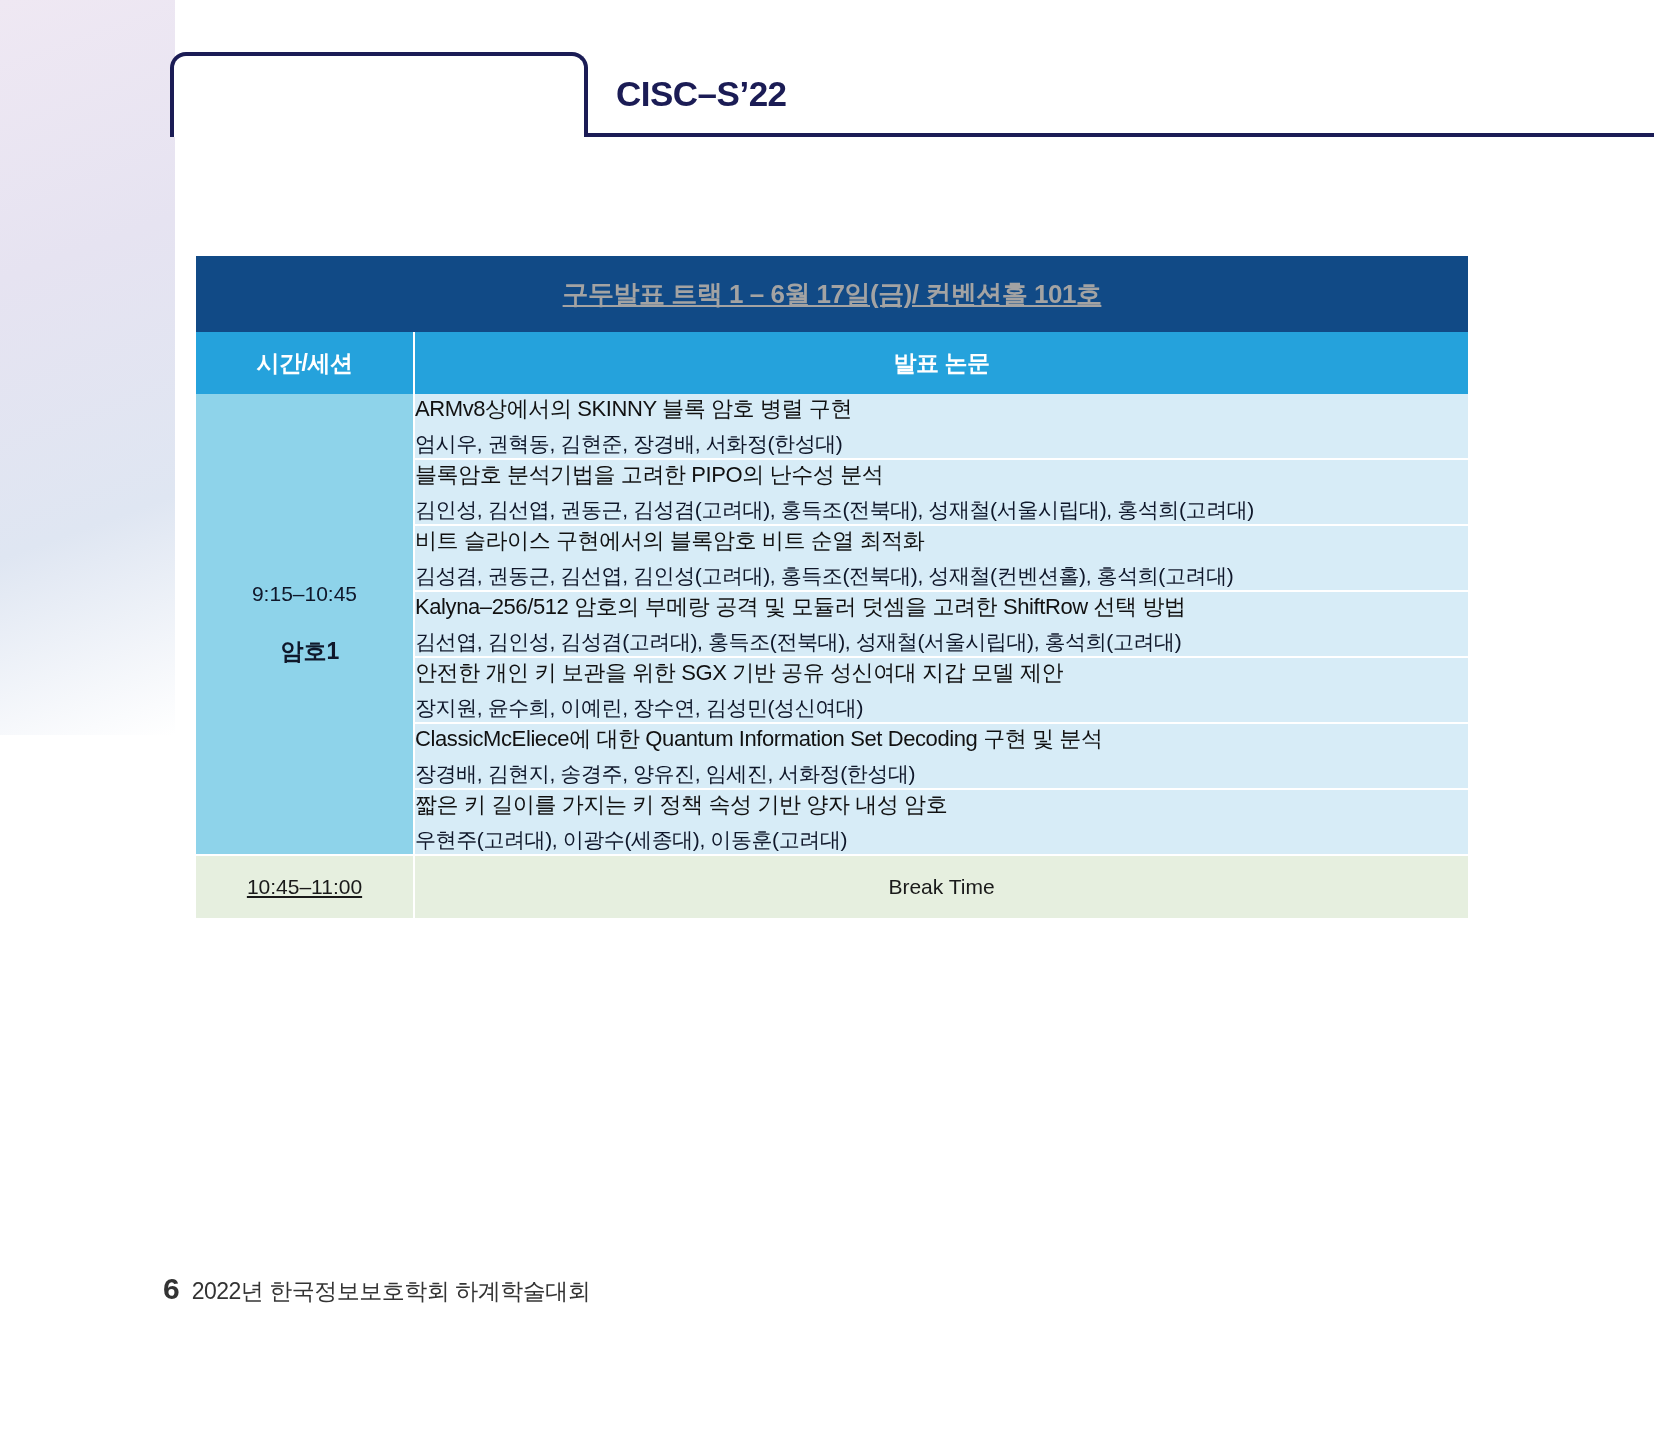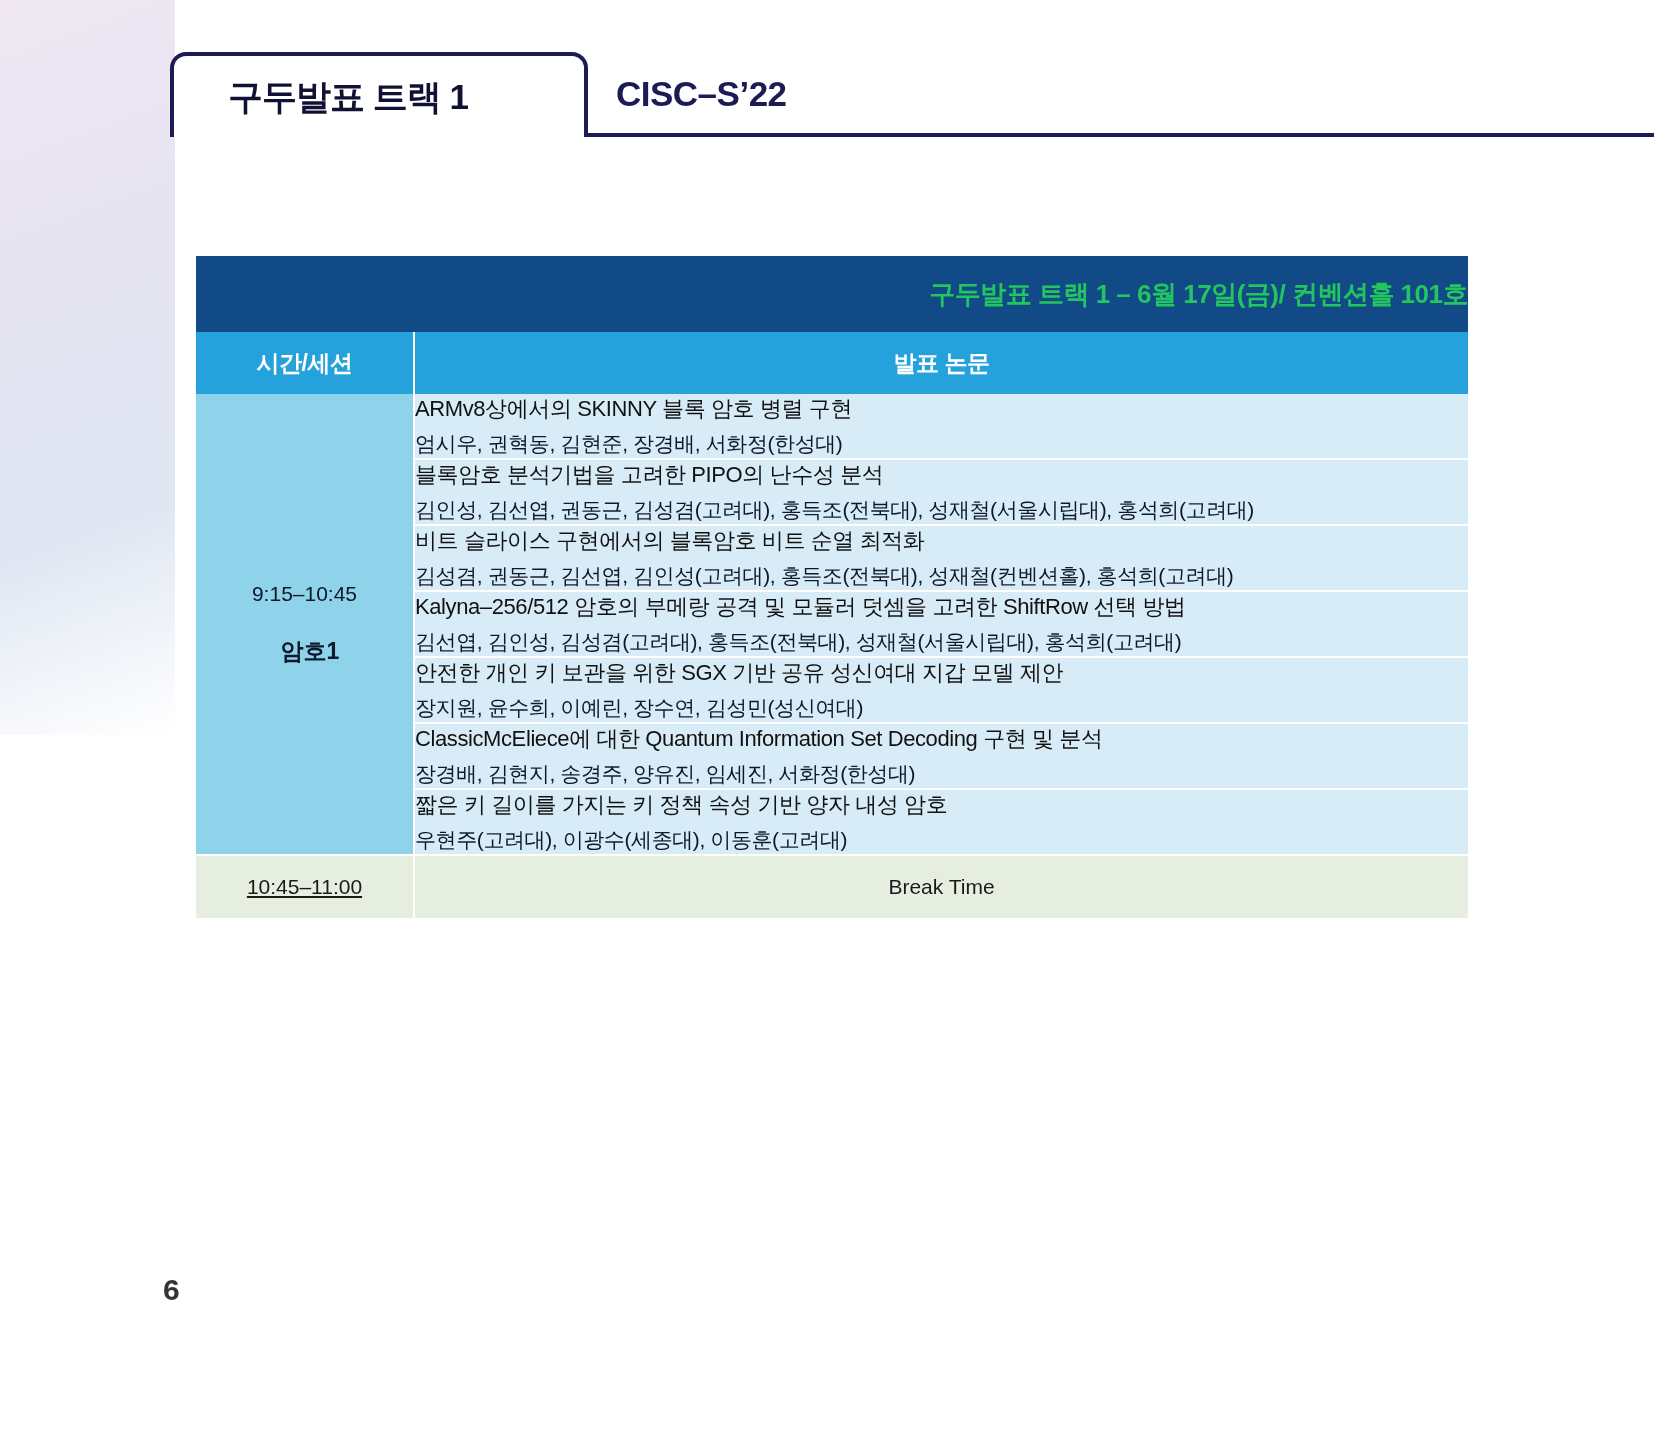--- a/index.html
+++ b/index.html
@@ -81,26 +81,27 @@
     width: 1272px;
     border-collapse: collapse;
     table-layout: fixed;
   }
   .table td, .table th {
     padding: 0;
     margin: 0;
   }
   .title-row td {
     background: #114a86;
-    color: #22c55e;
-    text-align: right;
+    color: #a3a3a3;
+    text-align: center;
     font-size: 26px;
     font-weight: bold;
     height: 76px;
     letter-spacing: -0.5px;
+    text-decoration: underline;
   }
   .subhead td {
     background: #25a2dc;
     color: #ffffff;
     text-align: center;
     font-size: 23px;
     font-weight: bold;
     height: 62px;
     letter-spacing: -0.5px;
   }
@@ -188,21 +189,20 @@
   }
 </style>
 </head>
 <body>
 
 <div class="left-strip"></div>
 
 <div class="header-wrap">
   <div class="header-rule"></div>
   <div class="tab"></div>
-  <div class="tab-label">구두발표 트랙 1</div>
   <div class="conf-label">CISC–S’22</div>
 </div>
 
 <table class="table">
   <colgroup>
     <col class="col-time">
     <col class="col-paper">
   </colgroup>
   <tbody>
     <tr class="title-row">
@@ -262,13 +262,14 @@
 
     <tr class="break-row">
       <td class="break-time">10:45–11:00</td>
       <td>Break Time</td>
     </tr>
   </tbody>
 </table>
 
 <div class="footer">
   <span class="page-num">6</span>
+  <span class="foot-text">2022년 한국정보보호학회 하계학술대회</span>
 </div>
 
 </body></html>

